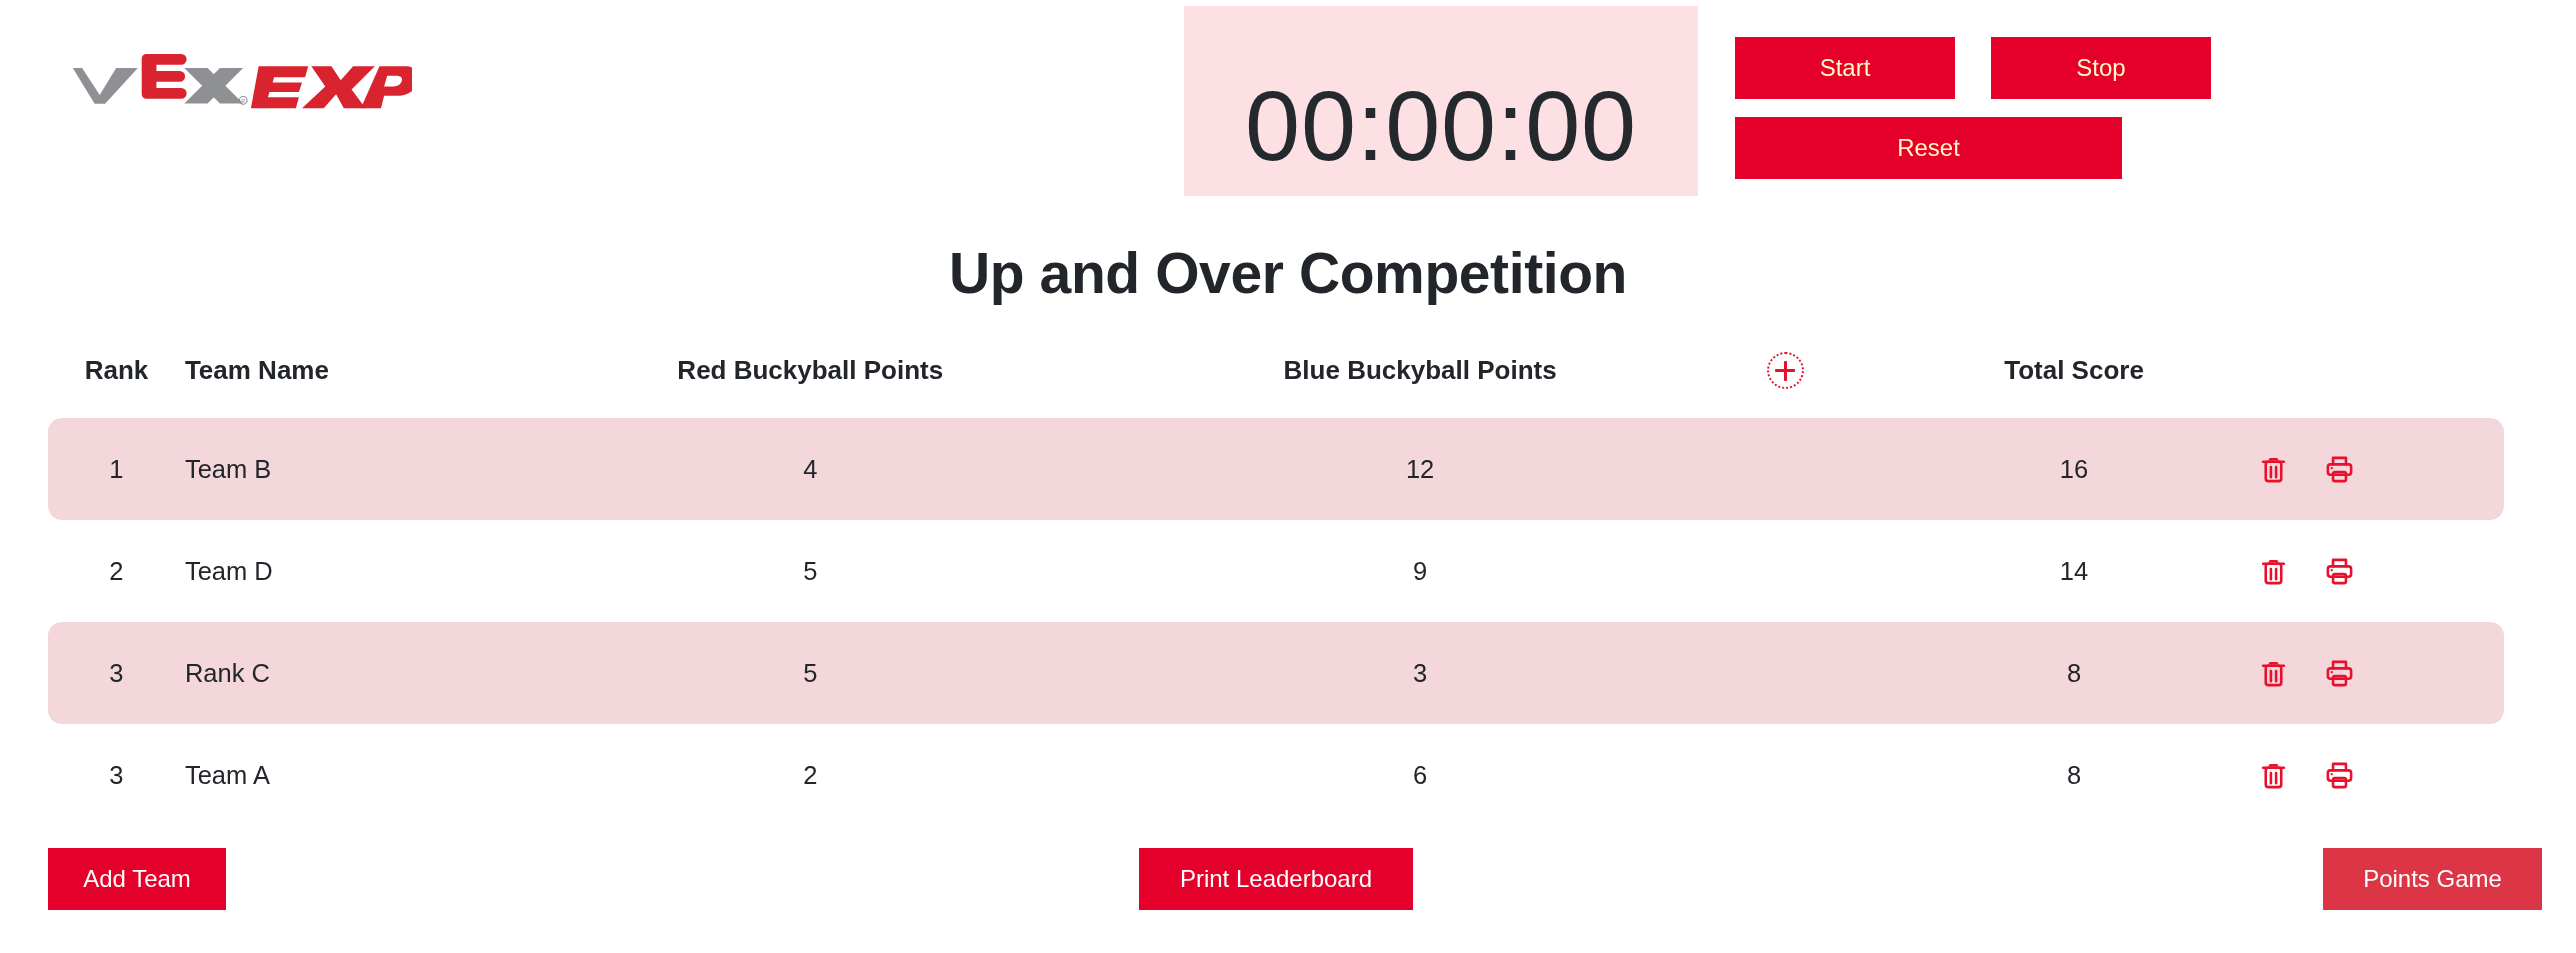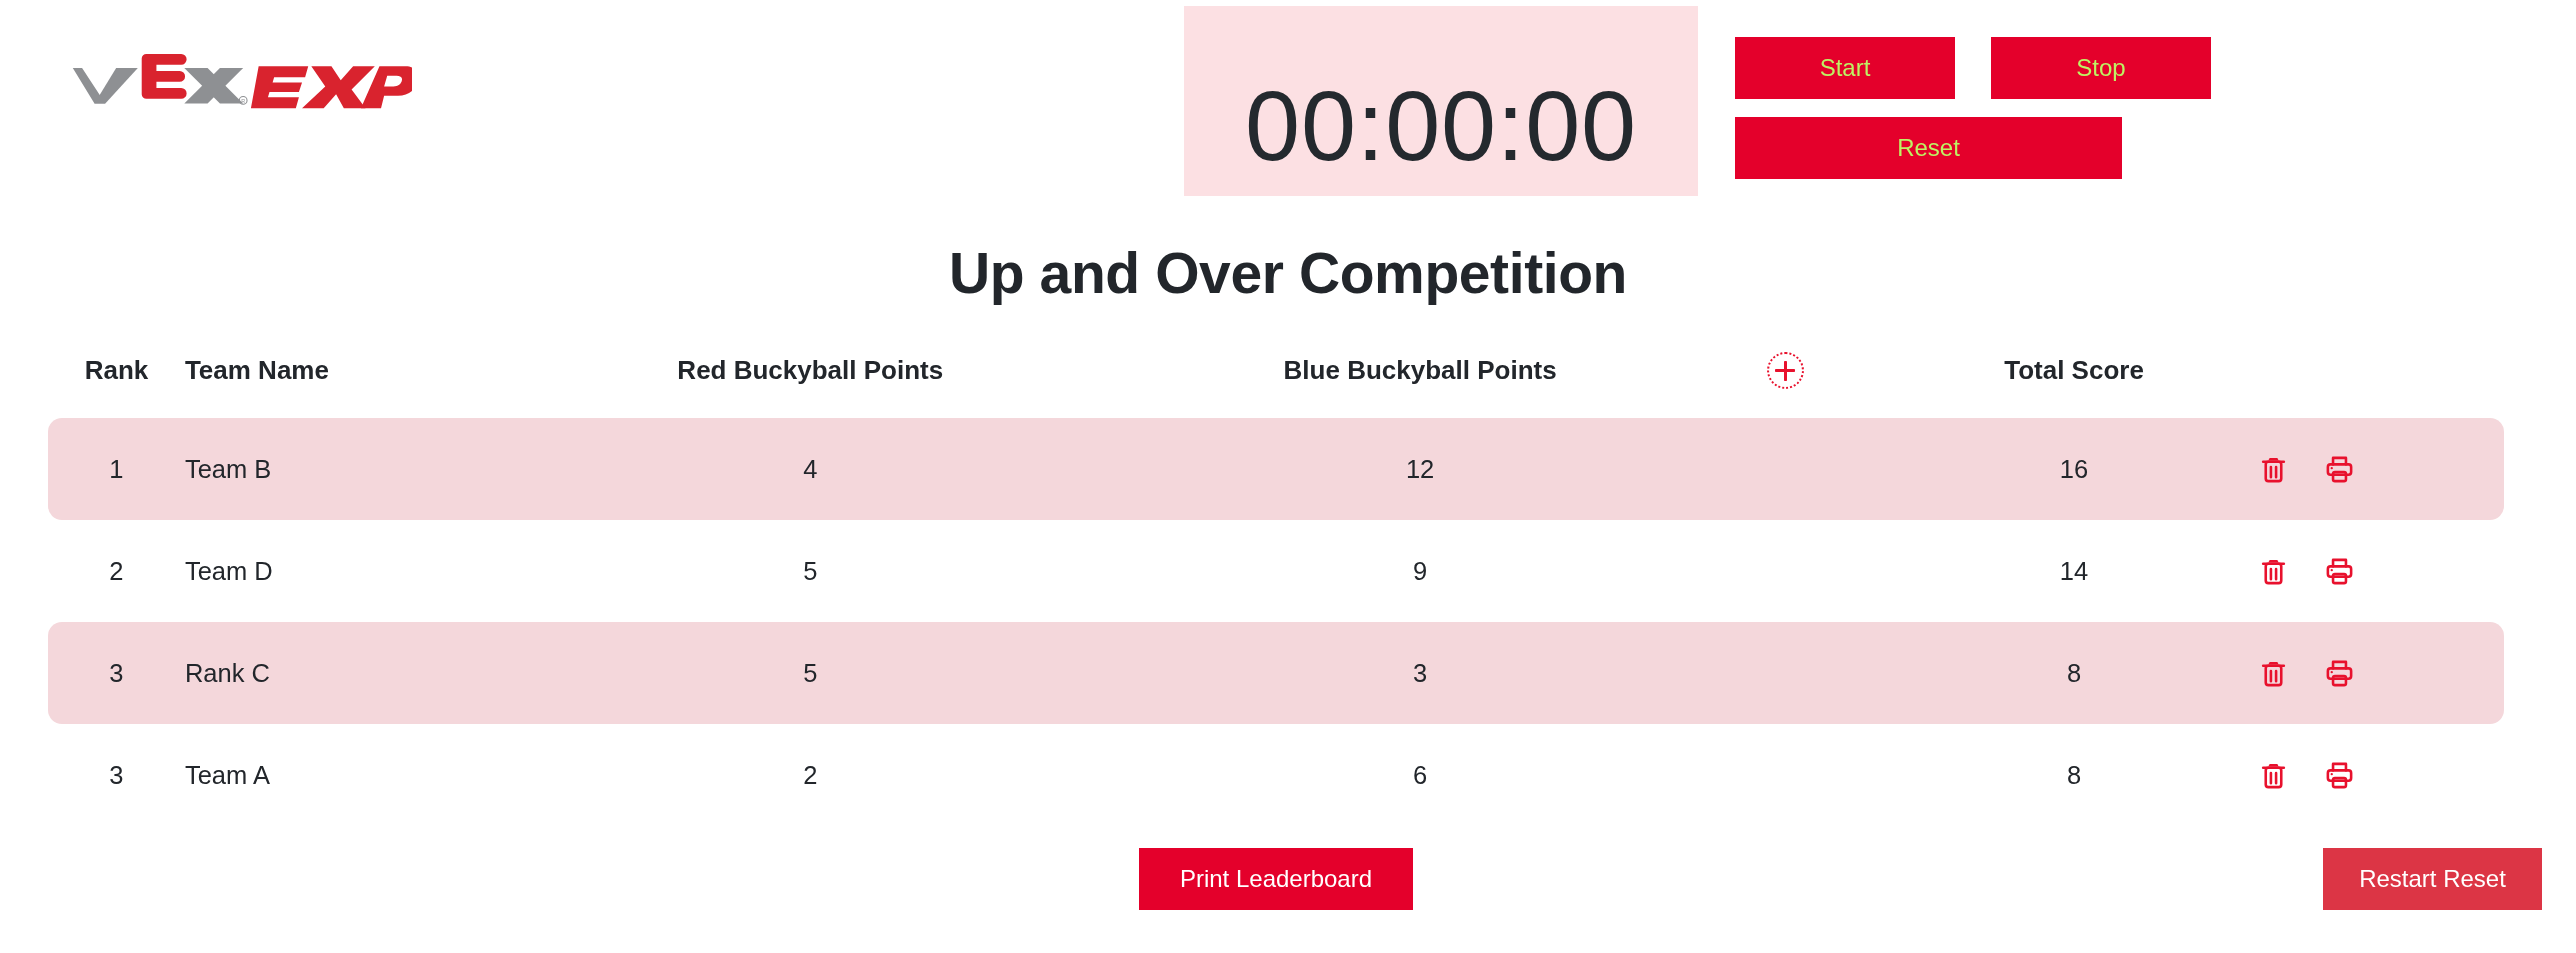--- a/index.html
+++ b/index.html
@@ -26,21 +26,21 @@
   .timer-text {
     font-size: 99px; font-weight: 400; color: #24292e;
     letter-spacing: 0.8px; line-height: 1;
     font-family: "Liberation Sans", sans-serif;
     margin-top: 48px;
   }
 
   .timer-btns { position: absolute; left: 1735px; top: 37px; width: 477px; }
   .timer-btn-row { display: flex; gap: 36px; }
   .btn {
-    background: #E4002B; color: #bef264; border: none;
+    background: #E4002B; color: #fef9c3; border: none;
     font-family: "Liberation Sans", sans-serif;
     font-size: 24px; line-height: 1;
     display: flex; align-items: center; justify-content: center;
     cursor: pointer;
   }
   .btn-start, .btn-stop { width: 220px; height: 62px; }
   .btn-reset { width: 387px; height: 62px; margin-top: 18px; }
 
   
   .title {
@@ -296,18 +296,19 @@
               </button>
             </div>
           </td>
         </tr>
 
       </tbody>
     </table>
   </div>
 
   <div class="footer">
+    <button class="btn-add-team">Add Team</button>
     <button class="btn-print-lb">Print Leaderboard</button>
-    <button class="btn-restart">Restart Reset</button>
+    <button class="btn-restart">Points Game</button>
   </div>
 
 </div>
 
 
 </body></html>

